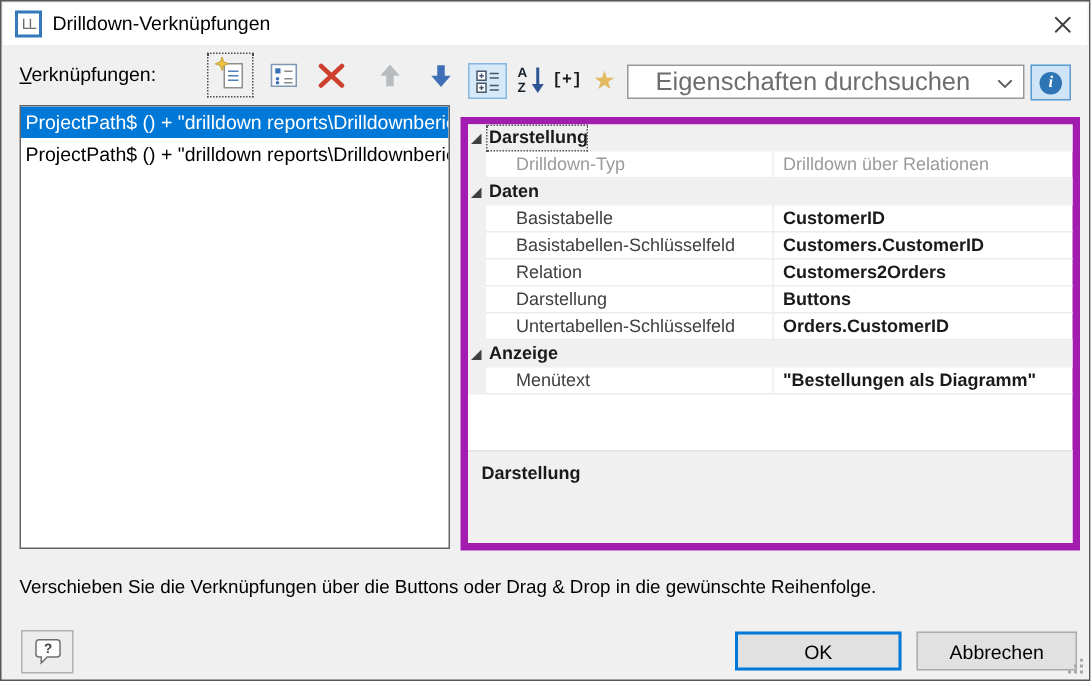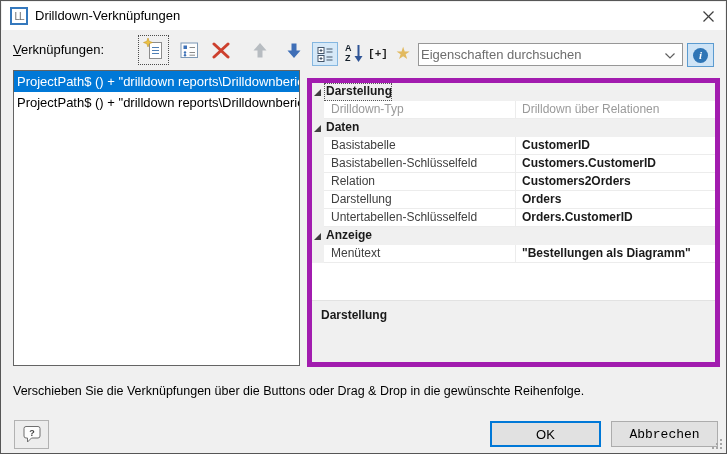--- a/index.html
+++ b/index.html
@@ -30,54 +30,54 @@
   .btn-down{left:280px;top:37px;width:26px;height:25px;}
   
   .btn-cat{left:311px;top:41px;width:26px;height:24px;background:#d6e9f8;border:1px solid #85b7e0;}
   .btn-az{left:341px;top:41px;width:24px;height:24px;position:absolute;}
   .btn-expand{left:365px;top:41px;width:24px;height:24px;font-family:"Liberation Mono",monospace;font-size:11px;font-weight:bold;color:#1c1c1c;}
   .btn-star{left:390px;top:40px;width:24px;height:25px;font-size:17px;color:#e2ba60;}
   .searchbox{
     position:absolute;left:417px;top:42px;width:265px;height:23px;background:#fff;border:1px solid #979797;
   }
   .searchbox input{
-    position:absolute;left:0;top:1px;width:230px;height:19px;border:none;outline:none;
-    font-family:"Liberation Sans",sans-serif;font-size:13px;color:#333;background:transparent;
+    position:absolute;left:16px;top:1px;width:230px;height:19px;border:none;outline:none;
+    font-family:"Liberation Sans",sans-serif;font-size:17px;color:#333;background:transparent;
   }
   .searchbox input::placeholder{color:#6d6d6d;opacity:1;}
   .chev{position:absolute;right:7px;top:9px;}
   .btn-info{left:686px;top:42px;width:27px;height:24px;background:#cfe4f6;border:1px solid #5b9bd0;}
   .infocircle{width:15px;height:15px;border-radius:50%;background:#2e75b6;color:#fff;font-size:11px;font-weight:bold;
     display:flex;align-items:center;justify-content:center;font-family:"Liberation Serif",serif;font-style:italic;}
   
   .listbox{position:absolute;left:12px;top:69px;width:287px;height:296px;background:#fff;border:1px solid #646464;overflow:hidden;}
   .litem{height:21px;line-height:21px;padding-left:3px;font-size:13px;white-space:nowrap;overflow:hidden;color:#000;}
   .litem.sel{background:#0078d7;color:#fff;}
   
   .proppanel{position:absolute;left:306px;top:77px;width:413px;height:289px;background:#fff;border:5px solid #a21caf;}
   .prow{display:flex;height:18px;line-height:17px;font-size:12px;}
   .prow .gutter{width:12px;flex:none;background:#f0f0f0;position:relative;}
   .prow.cat{background:#f0f0f0;font-weight:bold;color:#1a1a1a;}
   .prow.cat .cname{padding-left:2px;}
   .prow.cat .cname.focusrect{outline:1px dotted #555;outline-offset:-1px;}
   .tri{position:absolute;left:2px;top:6px;width:0;height:0;border-bottom:7px solid #404040;border-left:7px solid transparent;}
-  .prow .pname{width:192px;flex:none;padding-left:7px;color:#404040;border-right:1px solid #ececec;border-bottom:1px solid #ececec;
+  .prow .pname{width:192px;flex:none;padding-left:20px;color:#404040;border-right:1px solid #ececec;border-bottom:1px solid #ececec;
     white-space:nowrap;overflow:hidden;}
   .prow .pval{flex:1;padding-left:6px;font-weight:bold;color:#1a1a1a;border-bottom:1px solid #ececec;white-space:nowrap;overflow:hidden;}
   .prow.disabled .pname,.prow.disabled .pval{color:#9a9a9a;font-weight:normal;}
   .descbox{position:absolute;left:0;right:0;bottom:0;height:62px;background:#f0f0f0;border-top:1px solid #e2e2e2;padding:7px 9px;}
   .descbox .dtitle{font-weight:bold;font-size:12px;color:#1a1a1a;}
   
   .hint{position:absolute;left:12px;top:383px;font-size:12.5px;color:#000;}
   .helpbtn{position:absolute;left:13px;top:419px;width:35px;height:29px;background:#ededed;border:1px solid #b2b2b2;
     display:flex;align-items:center;justify-content:center;}
   .okbtn{position:absolute;left:489px;top:420px;width:111px;height:26px;background:#e1e1e1;border:2px solid #0078d7;
     font-family:"Liberation Sans",sans-serif;font-size:13px;color:#000;display:flex;align-items:center;justify-content:center;}
   .cancelbtn{position:absolute;left:610px;top:420px;width:107px;height:26px;background:#e1e1e1;border:1px solid #acacac;
-    font-family:Liberation Mono, monospace;font-size:13px;color:#000;display:flex;align-items:center;justify-content:center;}
+    font-family:Liberation Sans, sans-serif;font-size:13px;color:#000;display:flex;align-items:center;justify-content:center;}
   .grip{position:absolute;right:3px;bottom:3px;}
 </style>
 </head>
 <body>
 
 <div id="dlg">
 
   <div class="titlebar">
     <div class="applogo">LL</div>
     <div class="title">Drilldown-Verknüpfungen</div>
@@ -199,21 +199,21 @@
       <div class="pval">Customers.CustomerID</div>
     </div>
     <div class="prow">
       <div class="gutter"></div>
       <div class="pname">Relation</div>
       <div class="pval">Customers2Orders</div>
     </div>
     <div class="prow">
       <div class="gutter"></div>
       <div class="pname">Darstellung</div>
-      <div class="pval">Orders</div>
+      <div class="pval">Buttons</div>
     </div>
     <div class="prow">
       <div class="gutter"></div>
       <div class="pname">Untertabellen-Schlüsselfeld</div>
       <div class="pval">Orders.CustomerID</div>
     </div>
     <div class="prow cat">
       <div class="gutter">
           <div class="tri"></div>
         </div>

